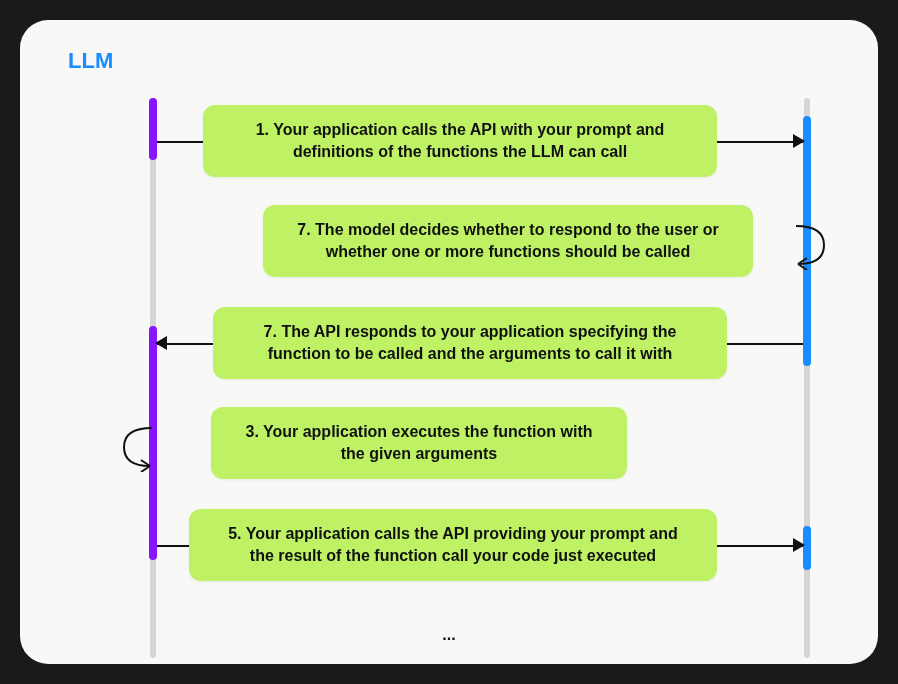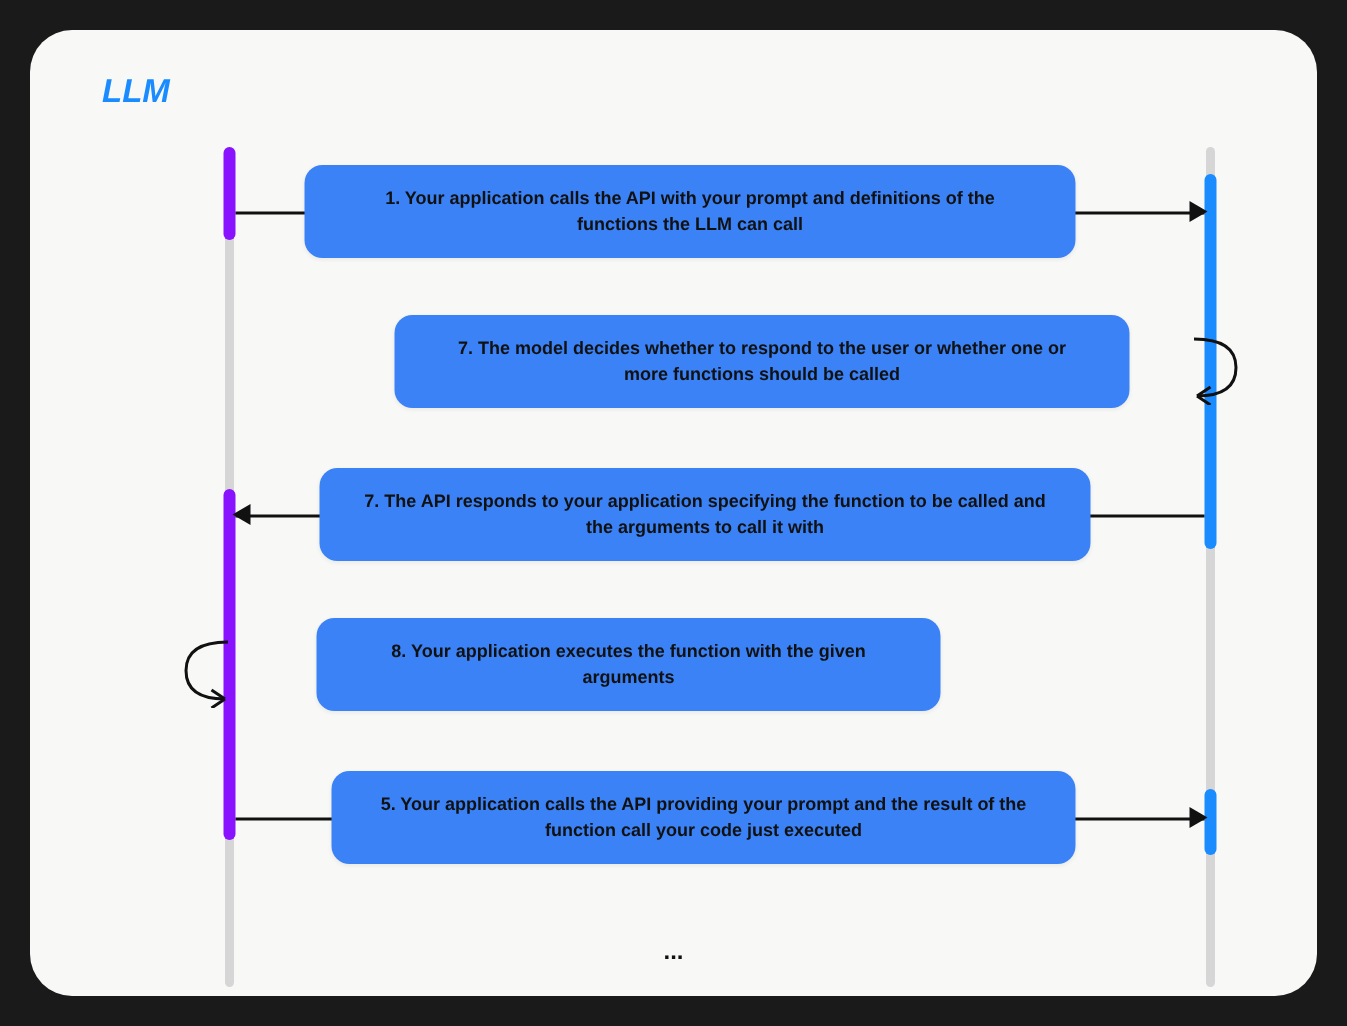--- a/index.html
+++ b/index.html
@@ -27,21 +27,20 @@
   }
   .header-left {
     color: #8a13ff;
     font-weight: 800;
     font-size: 22px;
   }
   .header-right {
     color: #1a8cff;
     font-weight: 800;
     font-size: 22px;
-    font-style: italic;
   }
   .diagram {
     position: relative;
     height: 560px;
   }
   .lifeline {
     position: absolute;
     top: 0;
     bottom: 0;
     width: 6px;
@@ -80,26 +79,26 @@
     border-top: 7px solid transparent;
     border-bottom: 7px solid transparent;
     border-left: 12px solid #111;
   }
   .arrow-head.left {
     border-top: 7px solid transparent;
     border-bottom: 7px solid transparent;
     border-right: 12px solid #111;
   }
   .step-box {
-    background: #3b82f6;
+    background: #bef264;
     border-radius: 12px;
     padding: 14px 28px;
     box-shadow: 0 1px 3px rgba(0,0,0,0.06);
     font-weight: 700;
-    font-size: 12px;
+    font-size: 16px;
     color: #111;
     text-align: center;
     line-height: 1.4;
     position: absolute;
     z-index: 2;
   }
   .loop-svg {
     position: absolute;
     z-index: 3;
   }
@@ -146,29 +145,29 @@
       <path d="M 8 44 L 17 38 M 8 44 L 17 50" stroke="#111" stroke-width="2" fill="none"></path>
     </svg>
 
     <div class="step-row" style="top:210px;">
       <div class="arrow-line" style="left:4px; right:4px; top:50%;"></div>
       <div class="arrow-head left" style="left:2px; top:50%; transform:translateY(-50%);"></div>
       <div class="step-box" style="left:60px; right:80px;">7. The API responds to your application specifying the function to be called and the arguments to call it with</div>
     </div>
 
     <div class="step-row" style="top:310px;">
-      <div class="step-box" style="left:58px; right:180px;">8. Your application executes the function with the given  arguments</div>
+      <div class="step-box" style="left:58px; right:180px;">3. Your application executes the function with the given  arguments</div>
     </div>
     <svg class="loop-svg" style="top:324px; left:48px;" width="42" height="50">
       <path d="M 36 6 Q 8 6 8 25 Q 8 44 34 44" stroke="#111" stroke-width="2" fill="none"></path>
       <path d="M 34 44 L 25 38 M 34 44 L 25 50" stroke="#111" stroke-width="2" fill="none"></path>
     </svg>
 
     <div class="step-row" style="top:412px;">
       <div class="arrow-line" style="left:4px; right:4px; top:50%;"></div>
       <div class="arrow-head right" style="right:2px; top:50%; transform:translateY(-50%);"></div>
-      <div class="step-box" style="left:68px; right:90px;">5. Your application calls the API providing your prompt and the result of the function call your code just executed</div>
+      <div class="step-box" style="left:36px; right:90px;">5. Your application calls the API providing your prompt and the result of the function call your code just executed</div>
     </div>
 
     <div class="ellipsis">...</div>
 
   </div>
 </div>
 
 </body></html>

